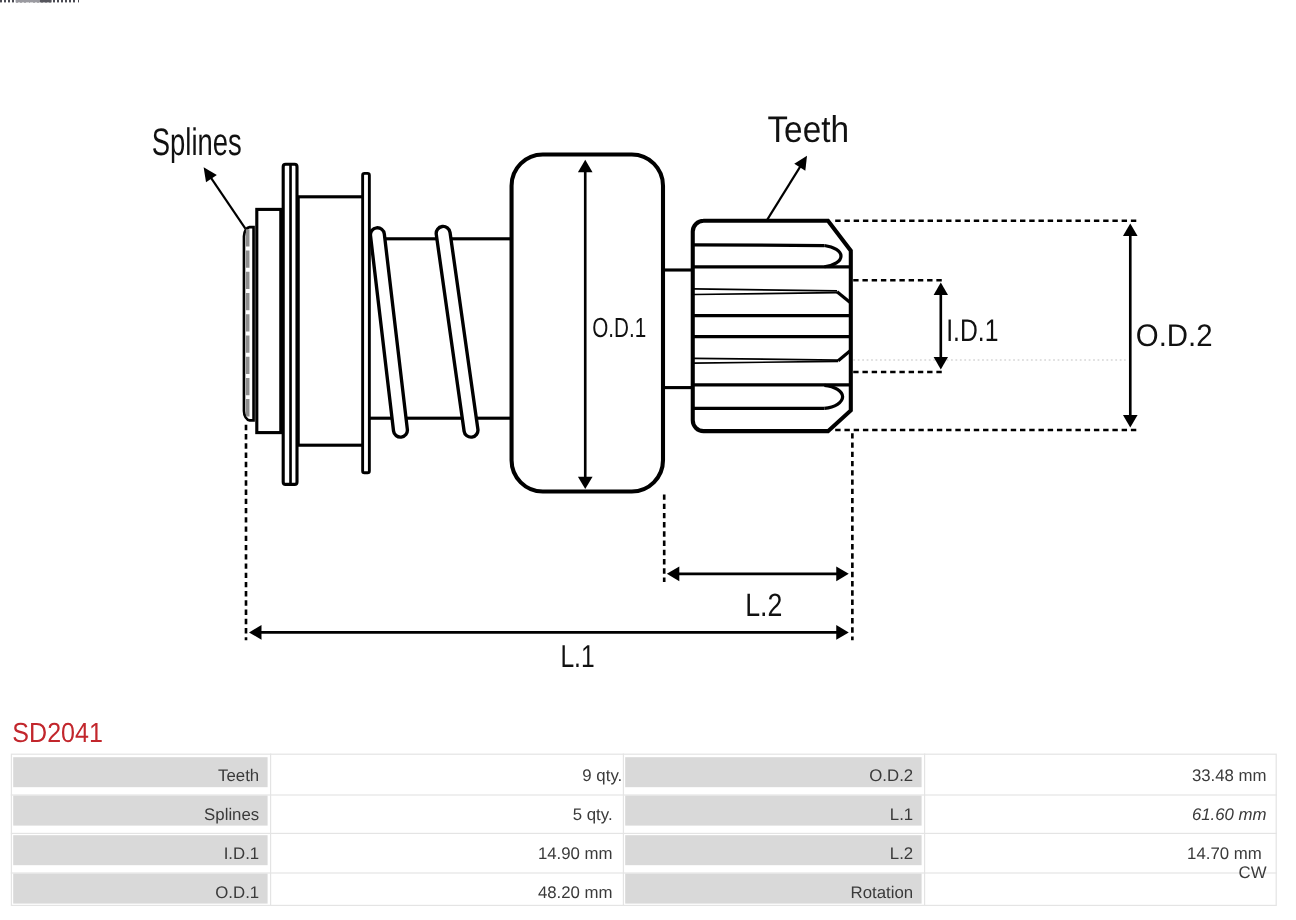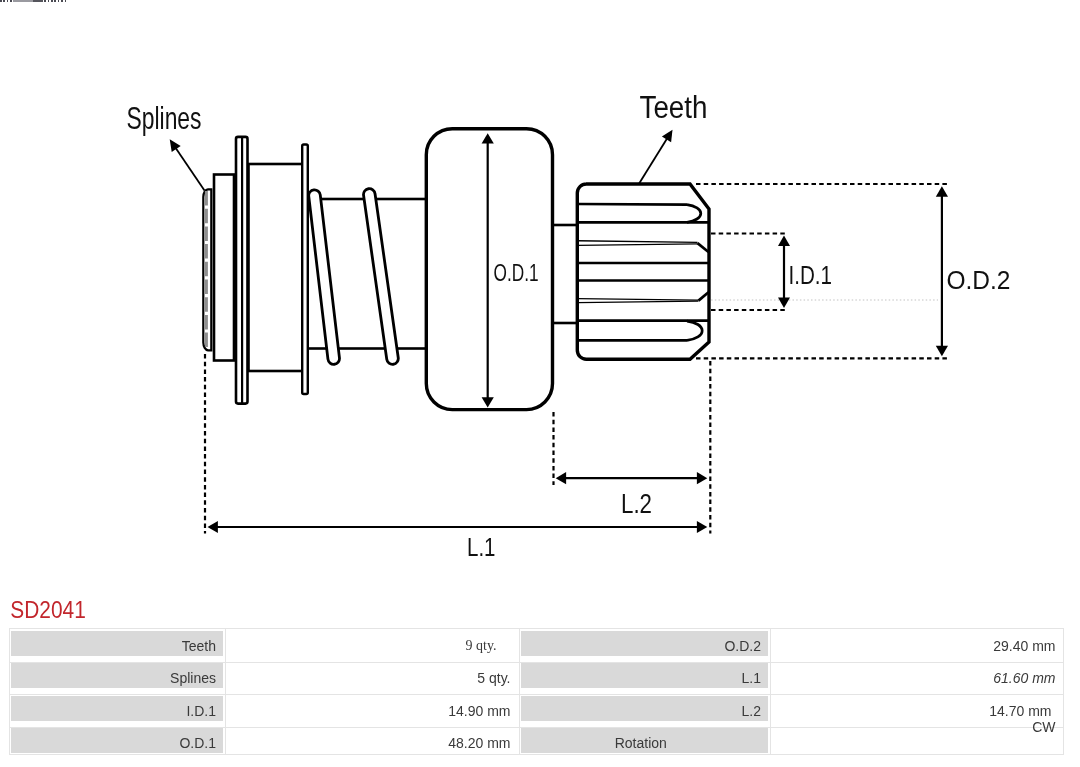--- a/index.html
+++ b/index.html
@@ -113,30 +113,30 @@
 
 <div class="abs" style="left:9px;top:627.5px;width:1055px;height:127.5px;border:1px solid #e4e4e4;box-sizing:border-box;"></div>
 <div class="hl" style="left:9px;top:661.5px;width:1055px;"></div>
 <div class="hl" style="left:9px;top:694px;width:1055px;"></div>
 <div class="hl" style="left:9px;top:726.5px;width:1055px;"></div>
 <div class="vl" style="left:224.5px;top:627.5px;height:127.5px;"></div>
 <div class="vl" style="left:518.5px;top:627.5px;height:127.5px;"></div>
 <div class="vl" style="left:769.5px;top:627.5px;height:127.5px;"></div>
 
 <div class="cell gray" style="left:11px;top:630.5px;width:212px;">Teeth</div>
-<div class="cell" style="left:212px;top:630.5px;width:291.5px;font-family:Liberation Serif, serif;">9 qty.</div>
+<div class="cell" style="left:234px;top:630.5px;width:291.5px;">9 qty.</div>
 <div class="cell gray" style="left:520.5px;top:630.5px;width:247.5px;">O.D.2</div>
-<div class="cell" style="left:771px;top:630.5px;width:291.5px;">29.40 mm</div>
+<div class="cell" style="left:771px;top:630.5px;width:291.5px;">33.48 mm</div>
 
 <div class="cell gray" style="left:11px;top:663px;width:212px;">Splines</div>
 <div class="cell" style="left:226px;top:663px;width:291.5px;">5 qty.</div>
 <div class="cell gray" style="left:520.5px;top:663px;width:247.5px;">L.1</div>
 <div class="cell" style="left:771px;top:663px;width:291.5px;font-style:italic;">61.60 mm</div>
 
 <div class="cell gray" style="left:11px;top:695.5px;width:212px;">I.D.1</div>
 <div class="cell" style="left:226px;top:695.5px;width:291.5px;">14.90 mm</div>
 <div class="cell gray" style="left:520.5px;top:695.5px;width:247.5px;">L.2</div>
 <div class="cell" style="left:767px;top:695.5px;width:291.5px;">14.70 mm</div>
 
 <div class="cell gray" style="left:11px;top:728px;width:212px;">O.D.1</div>
 <div class="cell" style="left:226px;top:728px;width:291.5px;text-align:right;">48.20 mm</div>
-<div class="cell gray" style="left:520.5px;top:728px;width:247.5px;text-align:center;">Rotation</div>
+<div class="cell gray" style="left:520.5px;top:728px;width:247.5px;">Rotation</div>
 <div class="cell" style="left:771px;top:712px;width:291.5px;">CW</div>
 
 </body></html>

